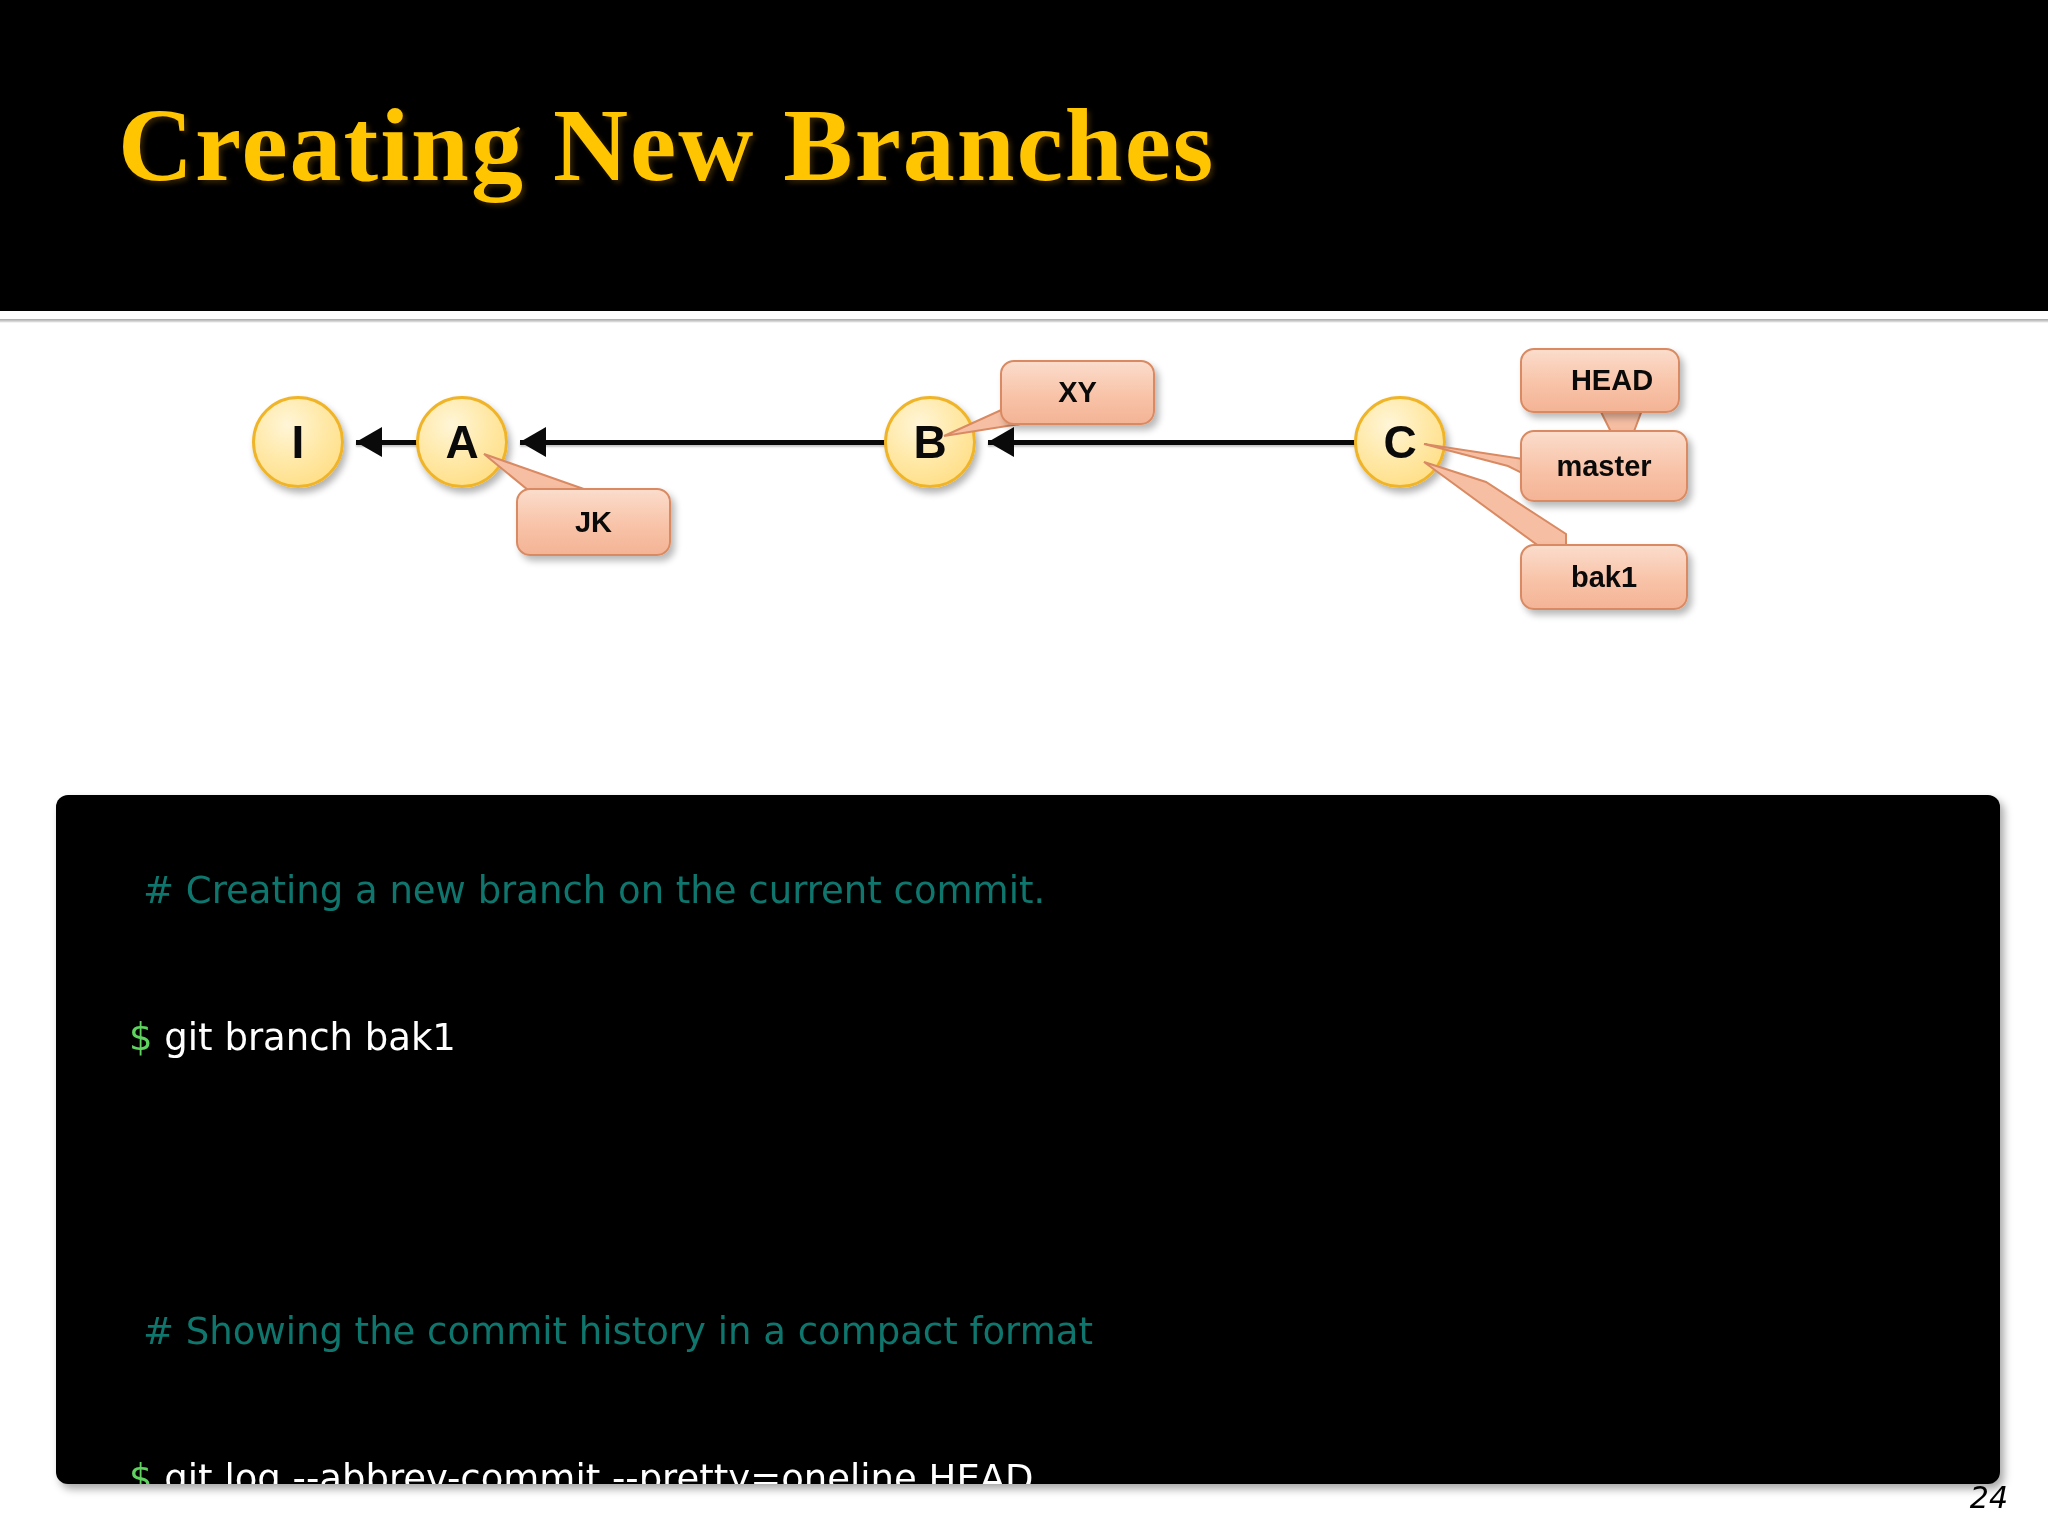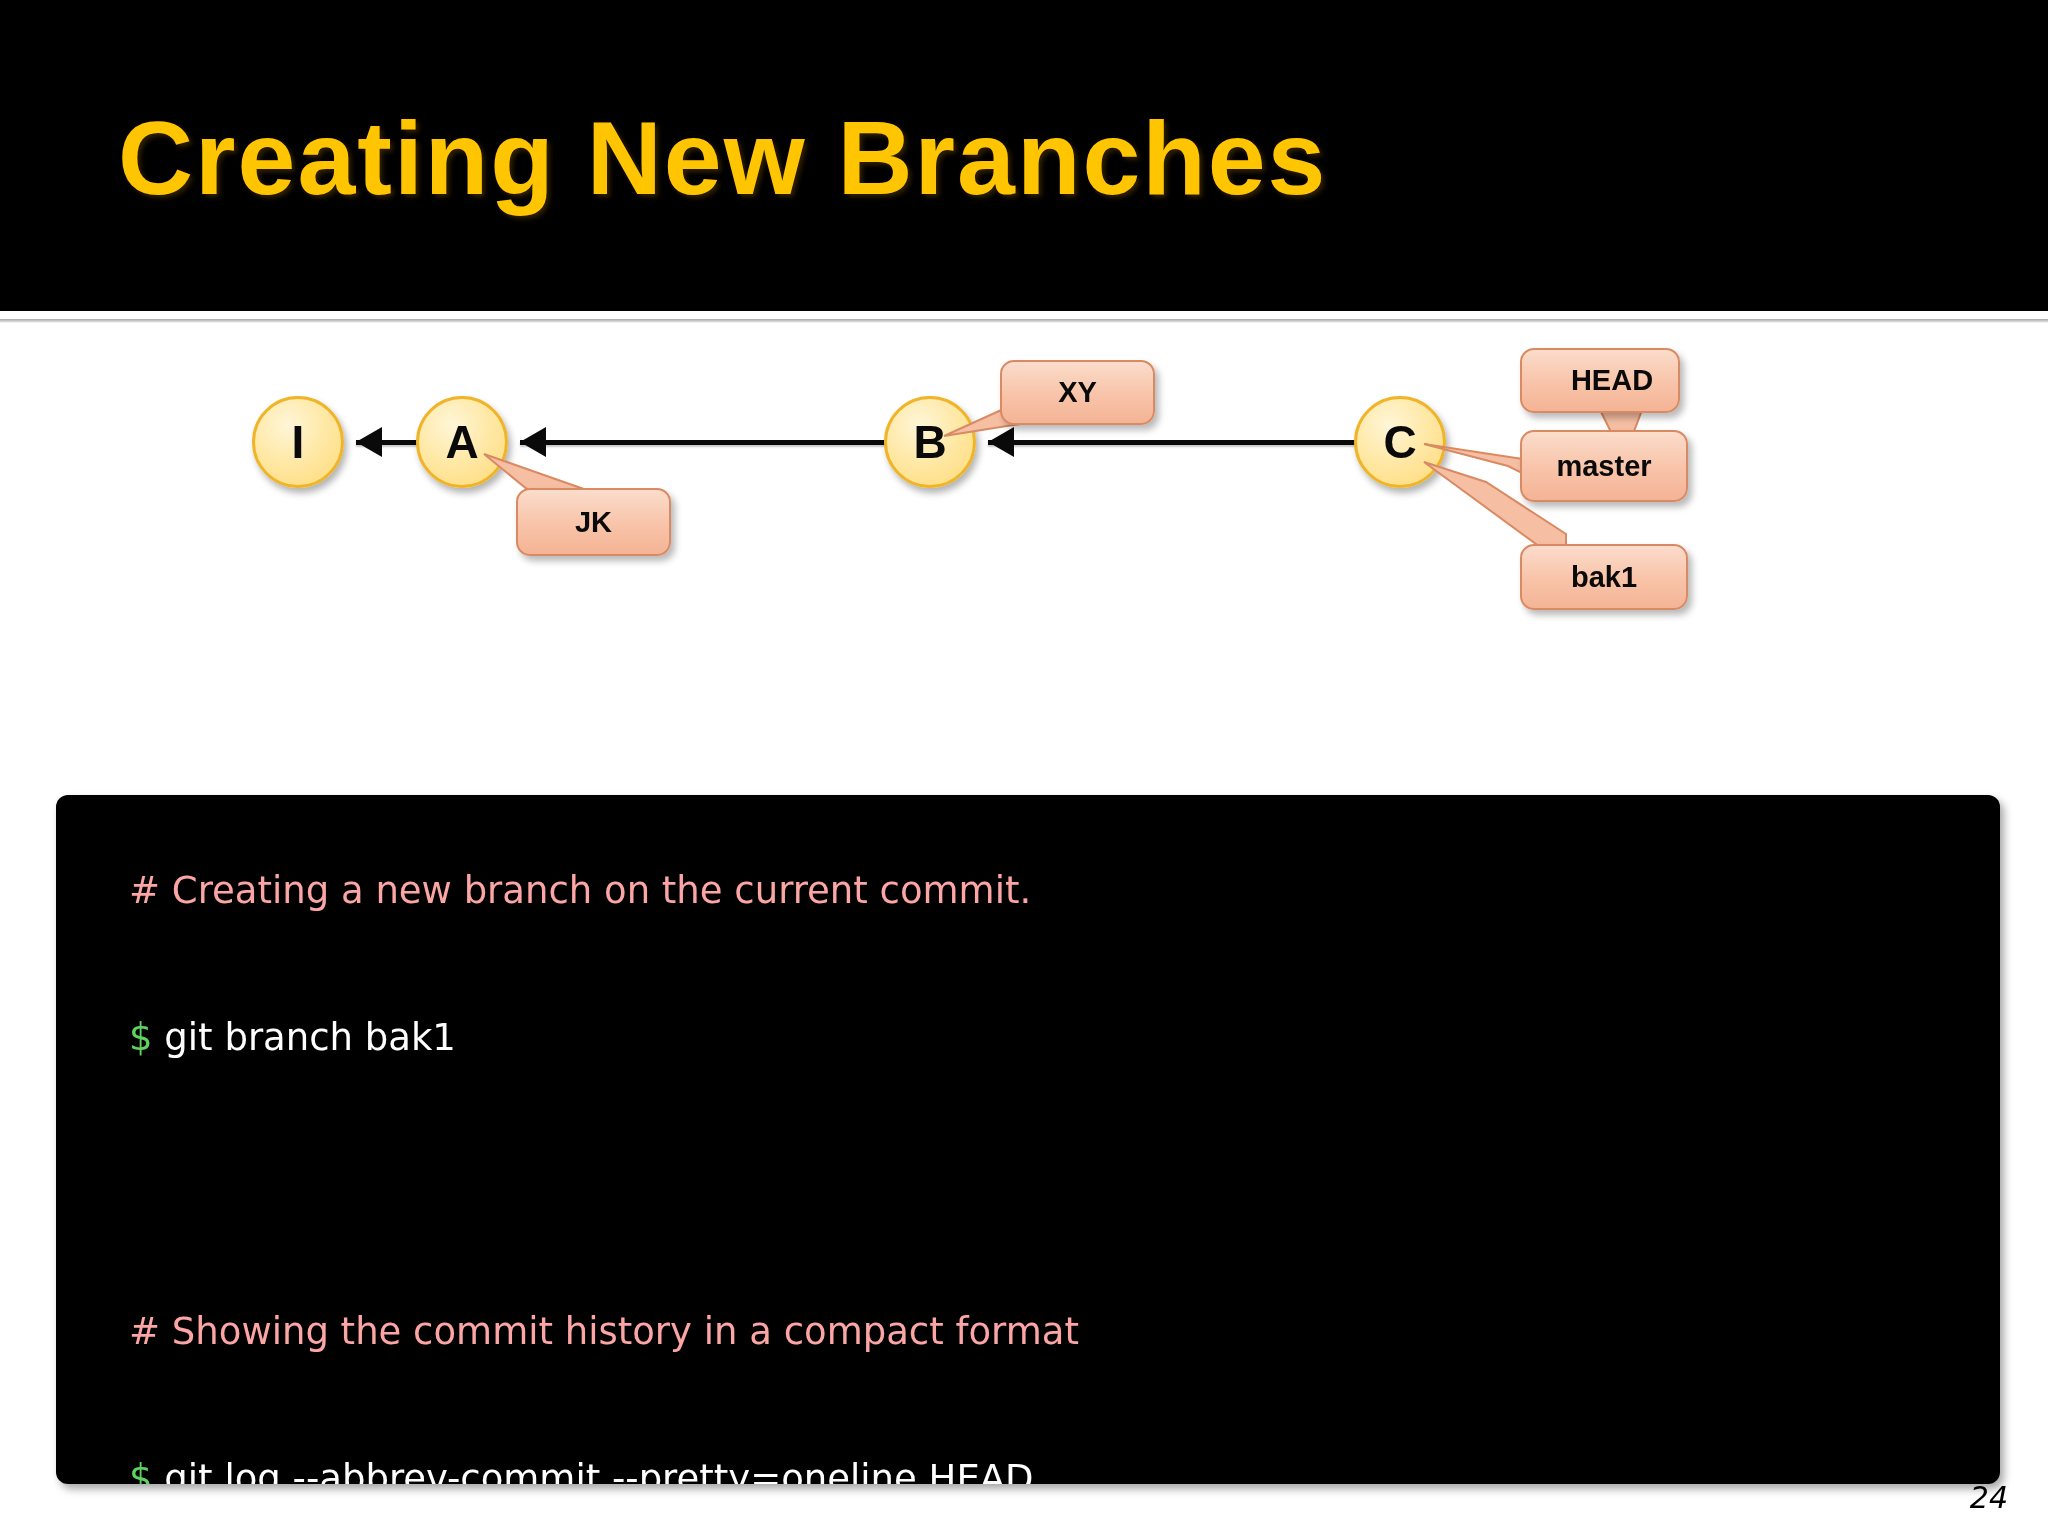--- a/index.html
+++ b/index.html
@@ -20,22 +20,22 @@
   .header-band {
     position: absolute;
     left: 0; top: 0;
     width: 2048px;
     height: 311px;
     background: #000000;
   }
   .slide-title {
     position: absolute;
     left: 118px;
-    top: 104px;
-    font-family: Liberation Sans, sans-serif;
+    top: 90px;
+    font-family: Liberation Serif, serif;
     font-size: 104px;
     font-weight: 700;
     letter-spacing: 2px;
     color: #FFC500;
     text-shadow: 3px 3px 5px rgba(90,60,0,0.55);
     white-space: nowrap;
     line-height: 1.05;
   }
   .header-divider {
     position: absolute;
@@ -122,21 +122,21 @@
     overflow: hidden;
   }
   .term-line {
     font-family: "DejaVu Sans", sans-serif;
     font-size: 37px;
     line-height: 49px;
     white-space: pre;
     color: #ffffff;
   }
   .term-line.blank { color: transparent; }
-  .c-comment { color: #fca5a5; }
+  .c-comment { color: #0f766e; margin-left: 14px; }
   .c-prompt  { color: #5FD35F; }
   .c-cmd     { color: #ffffff; }
 
   .page-number {
     position: absolute;
     right: 40px;
     top: 1480px;
     font-size: 30px;
     color: #000000;
     font-family: "DejaVu Sans", sans-serif;

